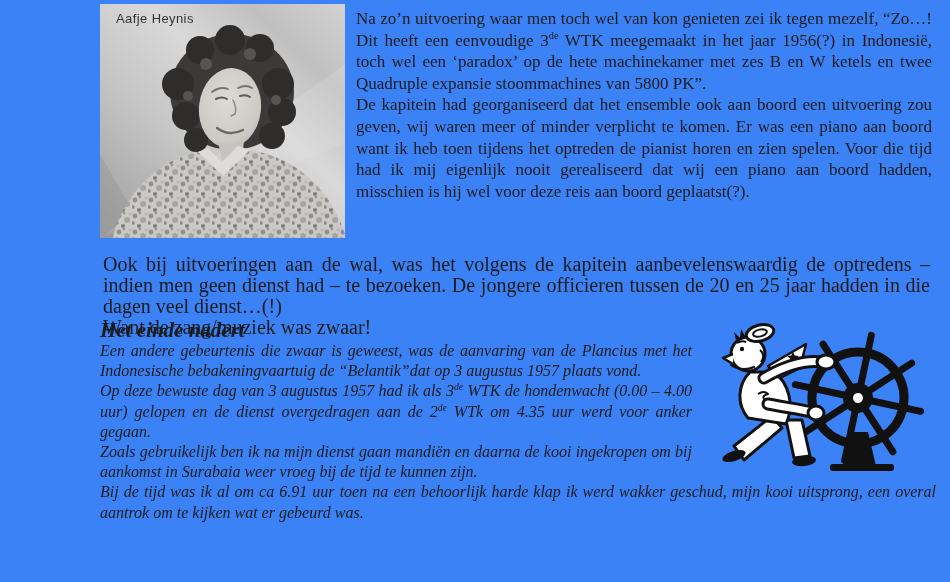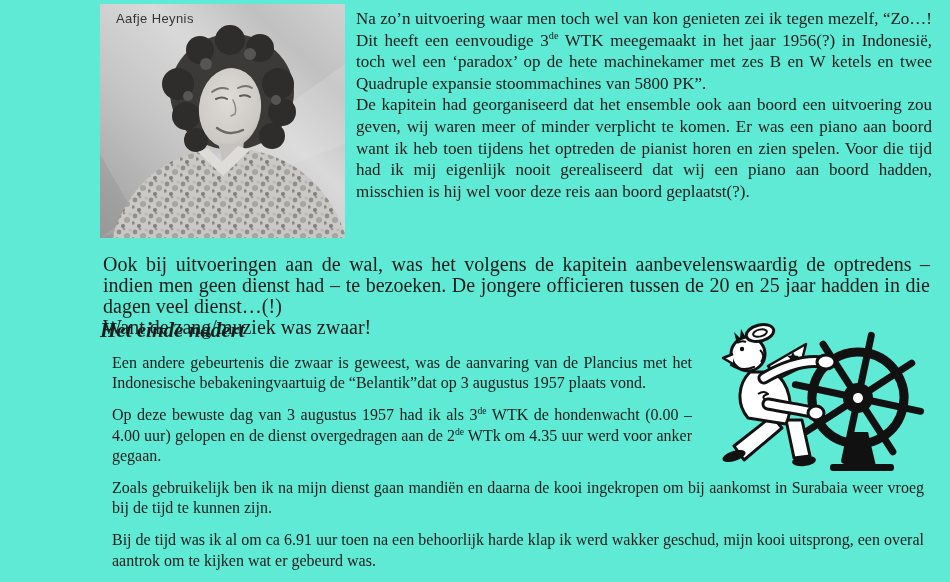--- a/index.html
+++ b/index.html
@@ -1,19 +1,19 @@
 <!DOCTYPE html>
 <html><head>
 <meta charset="utf-8">
 <style>
   html,body{margin:0;padding:0;background:#ffffff;}
   .page{
     position:relative;
     width:950px;height:582px;
-    background:#5eead4;
+    background:#3b82f6;
     font-family:"Liberation Serif", serif;
     color:#1b1b1b;
     overflow:hidden;
   }
   
   .photo-frame{position:absolute;left:100px;top:4px;width:245px;height:234px;margin:0;}
   .photo-frame svg{display:block;width:100%;height:100%;}
   .photo-caption{
     position:absolute;top:7px;left:16px;
     font-family:"Liberation Sans", sans-serif;
@@ -31,21 +31,21 @@
     font-size:20px;line-height:21px;text-align:justify;
   }
   .wal p{margin:0;}
   .wal .left{text-align:left;}
   
   .einde{
     position:absolute;left:100px;top:320px;width:836px;
     font-size:16px;line-height:20.2px;text-align:justify;
   }
   .einde h3{margin:0;font-size:21px;line-height:21px;font-style:italic;font-weight:bold;text-align:left;}
-  .einde p{margin:12px;}
+  .einde p{margin:0;font-style:italic;}
   .einde .indent{text-indent:4px;}
   .cartoon{float:right;width:238px;height:152px;margin:0 0 4px 6px;}
   .cartoon svg{display:block;width:100%;height:100%;}
   sup{font-size:0.6em;line-height:0;vertical-align:super;}
 </style>
 </head>
 <body>
 
 <div class="page">
 

